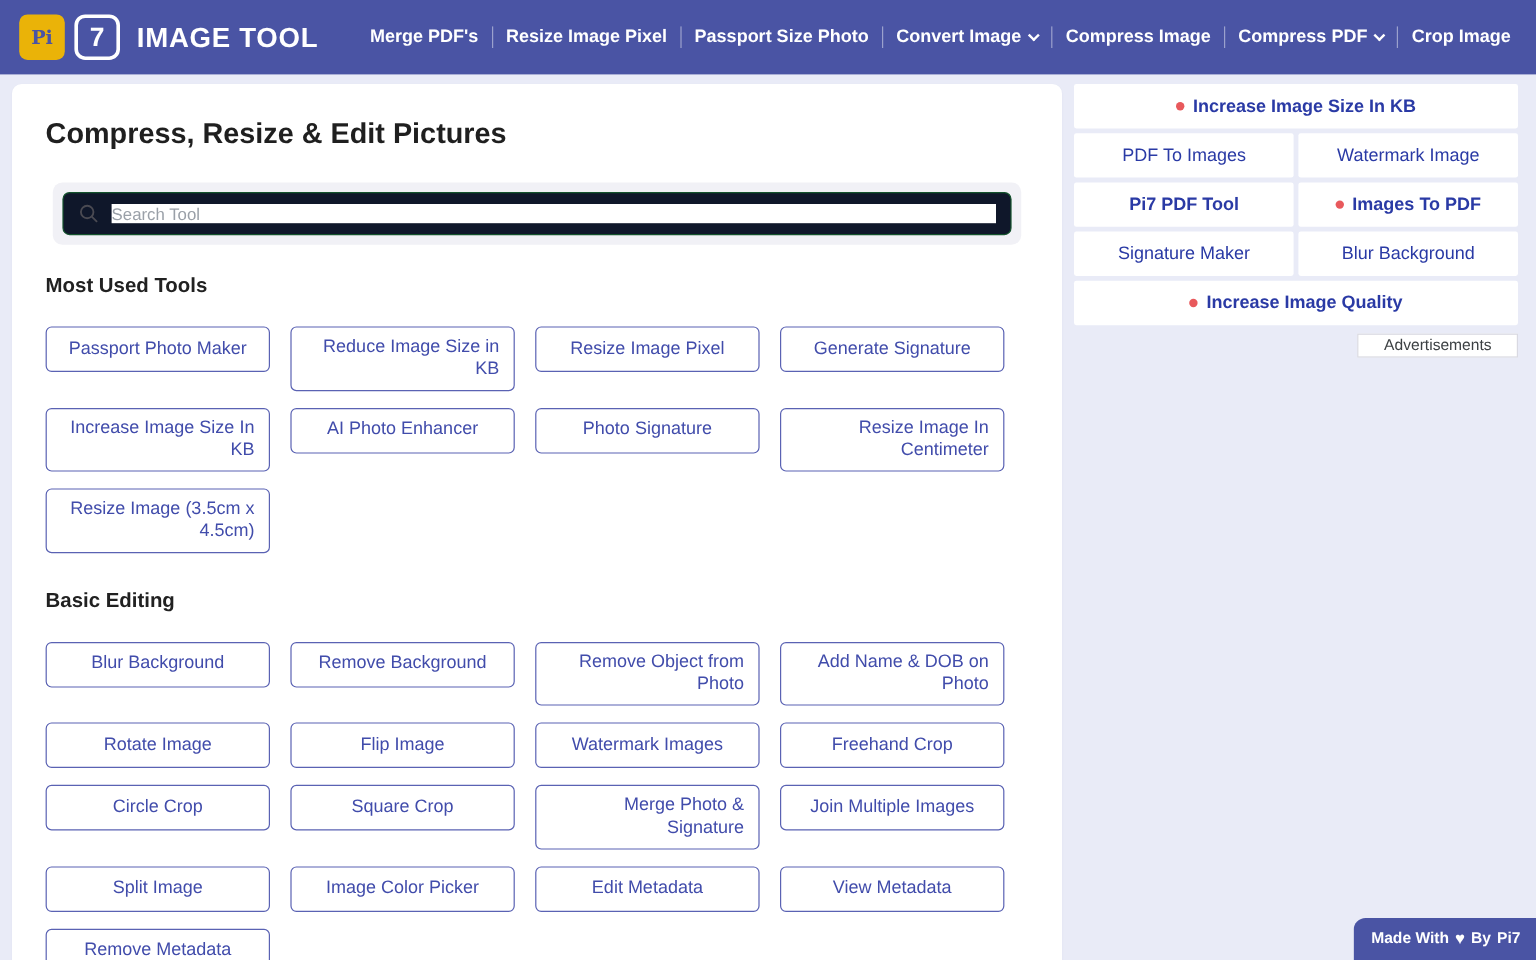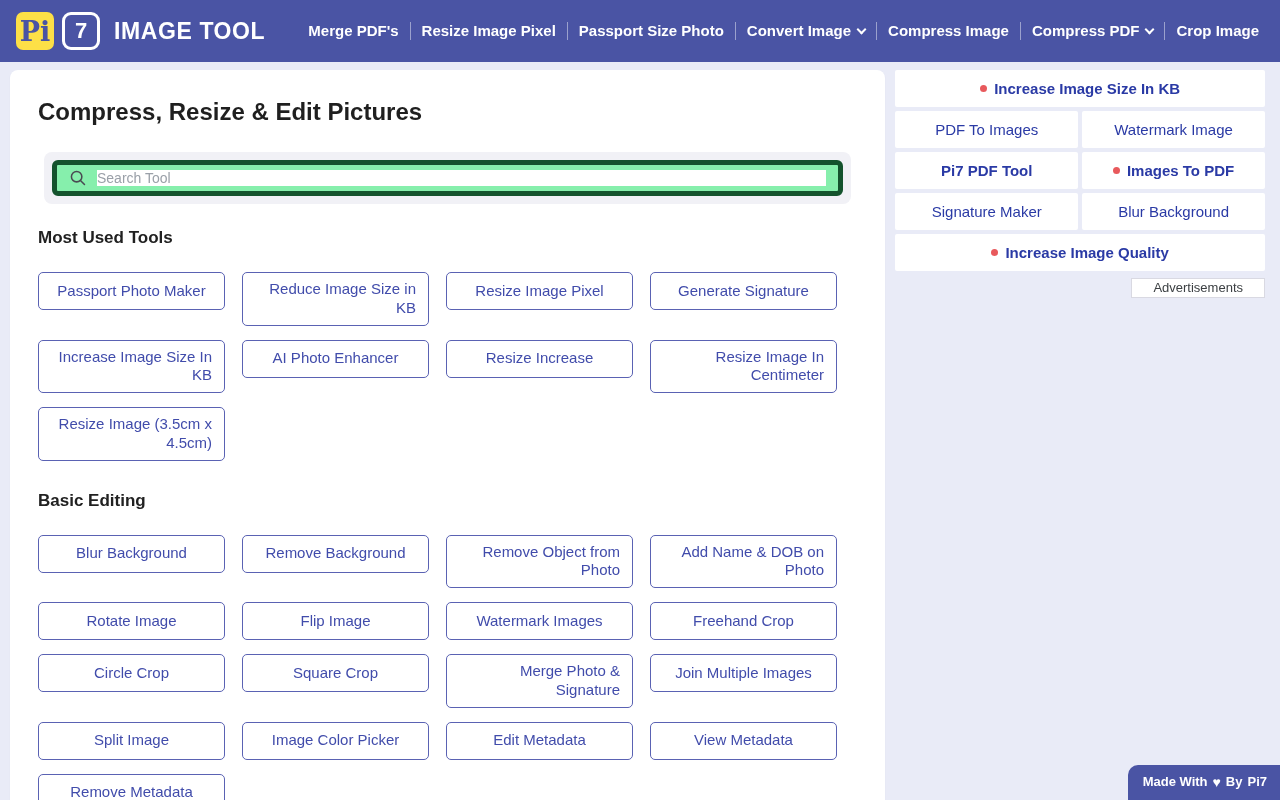--- a/index.html
+++ b/index.html
@@ -3,41 +3,41 @@
 <meta charset="utf-8">
 <style>
   * { margin:0; padding:0; box-sizing:border-box; }
   html,body { width:1280px; height:800px; overflow:hidden; }
   body { background:#e9ebf7; font-family:"Liberation Sans", sans-serif; }
 
   
   .navbar { height:62px; background:#4a54a4; display:flex; align-items:center;
             justify-content:space-between; padding:0 21px 0 16px; }
   .brand { display:flex; align-items:center; gap:8px; }
-  .logo-box1 { width:38px; height:38px; background:#fde047; border-radius:7px;
+  .logo-box1 { width:38px; height:38px; background:#eab308; border-radius:7px;
                display:flex; align-items:center; justify-content:center;
-               font-family:"DejaVu Serif", serif; font-weight:bold; font-size:27px; color:#4a54a4; }
+               font-family:"DejaVu Serif", serif; font-weight:bold; font-size:16px; color:#4a54a4; }
   .logo-box2 { width:38px; height:38px; border:3px solid #ffffff; border-radius:9px;
                background:#4a54a4; display:flex; align-items:center; justify-content:center;
                font-weight:bold; font-size:22px; color:#ffffff; }
   .brand-title { color:#ffffff; font-size:23px; font-weight:bold; letter-spacing:.6px; margin-left:6px; }
   .nav { display:flex; align-items:flex-start; color:#ffffff; font-weight:bold; font-size:15px; }
   .nav-item { display:flex; align-items:center; color:#ffffff; text-decoration:none; cursor:pointer; white-space:nowrap; }
   .nav-divider { width:1px; height:18px; background:rgba(255,255,255,.45); margin:0 11px; }
   .chev { width:7px; height:7px; border-right:2px solid #fff; border-bottom:2px solid #fff;
           transform:rotate(45deg); margin:-3px 0 0 7px; display:inline-block; }
 
   
   .layout { display:flex; gap:10px; padding:8px 15px 0 10px; align-items:flex-start; }
   .card { width:876px; min-height:760px; background:#ffffff; border-radius:8px;
           padding:28px 20px 6px 28px; box-shadow:0 1px 2px rgba(60,60,120,.06); }
   .page-title { font-size:24px; font-weight:bold; color:#1f1f1f; margin-bottom:26px; }
 
   .search-wrap { background:#f1f1f6; border-radius:8px; padding:8px; margin:0 14px 24px 6px; }
-  .search-inner { background:#86efac; border:5px solid #14532d; border-radius:6px;
+  .search-inner { background:#0f172a; border:1px solid #14532d; border-radius:6px;
                   height:36px; display:flex; align-items:center; padding:0 12px; }
   .search-inner svg { flex:0 0 auto; }
   .search-input { border:none; outline:none; flex:1; margin-left:10px; font-size:14px;
                   color:#333; font-family:inherit; }
   .search-input::placeholder { color:#9aa0a8; }
 
   .section-heading { font-size:17px; font-weight:bold; color:#212121; margin:0 0 24px; }
   .tool-grid { display:grid; grid-template-columns:repeat(4,187px); gap:14px 17px;
                align-items:start; margin:0 0 30px; }
   .tool-btn { min-height:38px; width:100%; display:flex; align-items:center; justify-content:center;
@@ -120,21 +120,21 @@
 
     <div>
         <h2 class="section-heading">Most Used Tools</h2>
         <div class="tool-grid">
           <button class="tool-btn">Passport Photo Maker</button>
           <button class="tool-btn">Reduce Image Size in KB</button>
           <button class="tool-btn">Resize Image Pixel</button>
           <button class="tool-btn">Generate Signature</button>
           <button class="tool-btn">Increase Image Size In KB</button>
           <button class="tool-btn">AI Photo Enhancer</button>
-          <button class="tool-btn">Resize Increase</button>
+          <button class="tool-btn">Photo Signature</button>
           <button class="tool-btn">Resize Image In Centimeter</button>
           <button class="tool-btn">Resize Image (3.5cm x 4.5cm)</button>
         </div>
         <h2 class="section-heading">Basic Editing</h2>
         <div class="tool-grid">
           <button class="tool-btn">Blur Background</button>
           <button class="tool-btn">Remove Background</button>
           <button class="tool-btn">Remove Object from Photo</button>
           <button class="tool-btn">Add Name &amp; DOB on Photo</button>
           <button class="tool-btn">Rotate Image</button>

